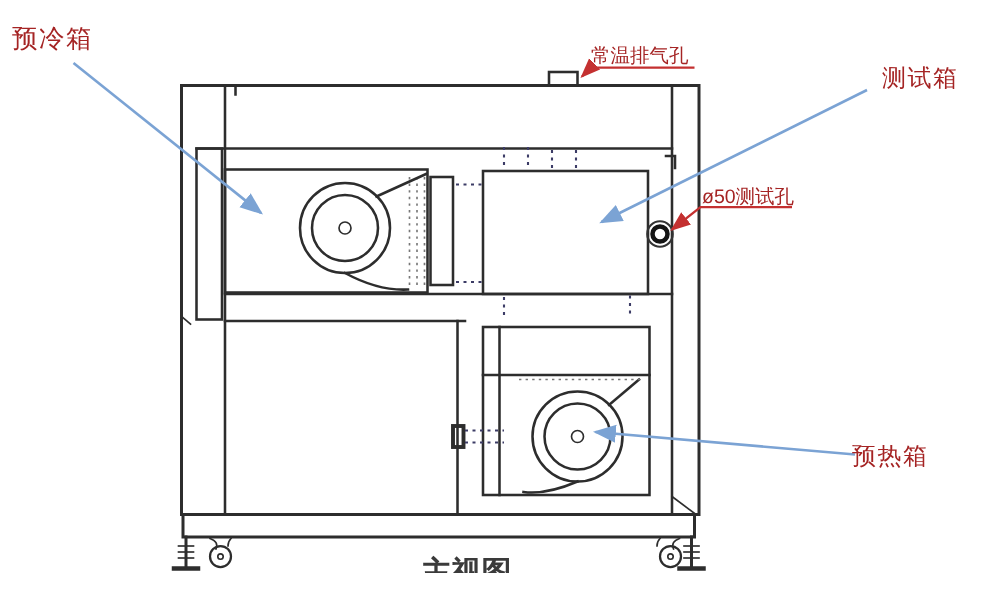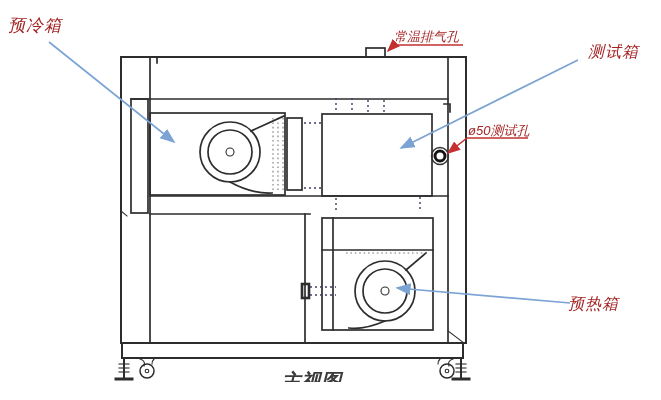--- a/index.html
+++ b/index.html
@@ -1,17 +1,17 @@
 <!DOCTYPE html>
 <html style="--label_text: #a52424; --red_leader: #c43030; --blue_leader: #7ba3d4; --drawing_line: #2d2d2d; --dotted_line: #3c3c66;"><head>
 <meta charset="utf-8">
 <style>
   html,body { margin:0; padding:0; background:#ffffff; }
   #stage { position:relative; width:661px; height:400px; background:#ffffff; overflow:hidden;
-           font-family:"Liberation Sans", sans-serif;font-style:italic; }
+           font-family:"Liberation Sans", sans-serif; }
   svg { position:absolute; top:0; left:0; }
 
   .struct { stroke:var(--drawing_line,#2d2d2d); stroke-width:1.7; fill:none; stroke-linecap:square; }
   .thin   { stroke-width:1.1; }
   .thick  { stroke-width:2.6; }
   .dotn { stroke:var(--dotted_line,#3c3c66); stroke-width:1.4; stroke-dasharray:2 3; fill:none; }
   .dotg { stroke:#777777; stroke-width:1.1; stroke-dasharray:1.6 2.8; fill:none; }
   .blue { stroke:var(--blue_leader,#7ba3d4); stroke-width:1.7; fill:none; }
   .red  { stroke:var(--red_leader,#c43030); stroke-width:1.5; fill:none; }
   .blue-fill { fill:var(--blue_leader,#7ba3d4); }

